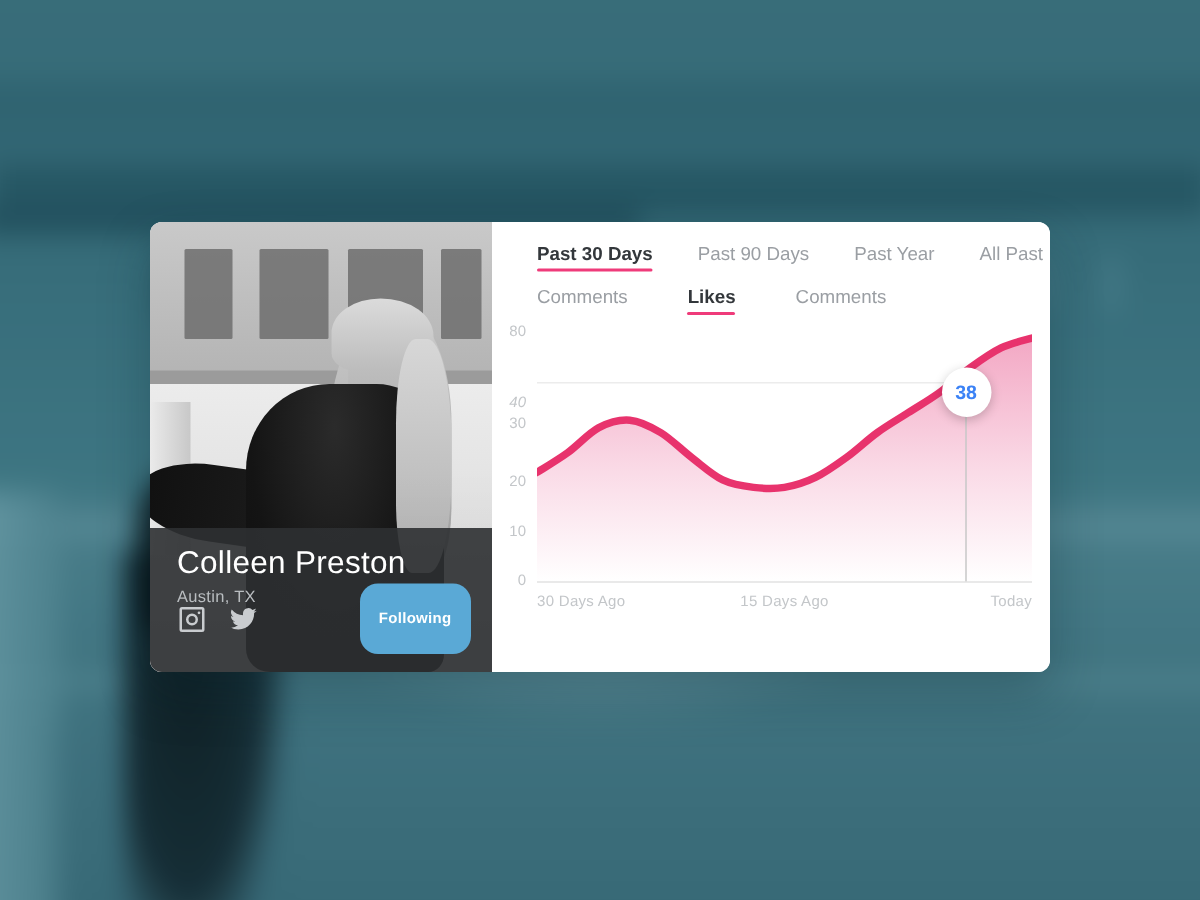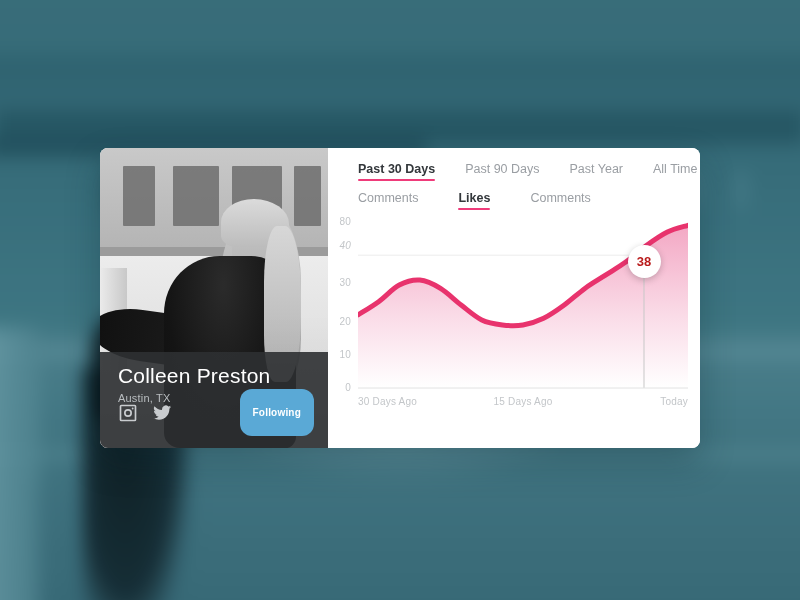--- a/index.html
+++ b/index.html
@@ -243,21 +243,21 @@
     white-space: nowrap;
   }
   .ylab { text-align: right; width: 20px; }
   #tooltip {
     position: absolute;
     width: 33px; height: 33px;
     border-radius: 50%;
     background: #ffffff;
     box-shadow: 0 2px 7px rgba(0,0,0,0.22);
     display: flex; align-items: center; justify-content: center;
-    font-size: 13px; font-weight: bold; color: #b91c1c;
+    font-size: 13px; font-weight: bold; color: #3b82f6;
     cursor: pointer;
   }
 </style>
 </head>
 <body>
 
 <div id="stage">
 
   <div id="bg">
     <div class="sky"></div>
@@ -325,21 +325,21 @@
         </div>
       </div>
     </div>
 
     <div id="stats">
 
       <div class="tabrow r1">
         <div class="tab active">Past 30 Days</div>
         <div class="tab">Past 90 Days</div>
         <div class="tab">Past Year</div>
-        <div class="tab">All Time</div>
+        <div class="tab">All Past</div>
       </div>
 
       <div class="tabrow r2">
         <div class="tab">Comments</div>
         <div class="tab active">Likes</div>
         <div class="tab">Comments</div>
       </div>
 
       <div id="chart-wrap">
         <svg id="chart-svg" width="330" height="200" viewBox="0 0 330 200">
@@ -353,21 +353,21 @@
           <g id="grid">
               <line x1="0" x2="330" y1="45.19999999999999" y2="45.19999999999999" stroke="#ececec" stroke-width="1"></line>
             </g>
           <path id="area-path" fill="url(#areaFill)" d="M 0 104.96 C 3.4375 102.74666666666666 13.75 96.66 20.625 91.67999999999999 C 27.5 86.69999999999999 34.375 78.67666666666666 41.25 75.08 C 48.125 71.48333333333333 55 69.54666666666665 61.875 70.1 C 68.75 70.65333333333334 75.625 74.25 82.5 78.4 C 89.375 82.55000000000001 96.25 89.74333333333334 103.125 95 C 110 100.25666666666666 116.875 106.62 123.75 109.94 C 130.625 113.25999999999999 137.5 114.09 144.375 114.92 C 151.25 115.75 158.125 116.02666666666667 165 114.92 C 171.875 113.81333333333333 178.75 111.6 185.625 108.28 C 192.5 104.96000000000001 199.375 99.98 206.25 95 C 213.125 90.02 220 83.38000000000001 226.875 78.4 C 233.75 73.42 240.625 69.54666666666665 247.5 65.11999999999999 C 254.375 60.69333333333332 261.25 56.82 268.125 51.84 C 275 46.86000000000001 281.875 40.220000000000006 288.75 35.24000000000001 C 295.625 30.26000000000001 302.5 25.280000000000012 309.375 21.960000000000008 C 316.25 18.640000000000004 326.5625 16.426666666666662 330 15.319999999999993 L 330 178 L 0 178 Z"></path>
           <path id="line-path" fill="none" stroke-width="5" stroke-linecap="round" stroke-linejoin="round" d="M 0 104.96 C 3.4375 102.74666666666666 13.75 96.66 20.625 91.67999999999999 C 27.5 86.69999999999999 34.375 78.67666666666666 41.25 75.08 C 48.125 71.48333333333333 55 69.54666666666665 61.875 70.1 C 68.75 70.65333333333334 75.625 74.25 82.5 78.4 C 89.375 82.55000000000001 96.25 89.74333333333334 103.125 95 C 110 100.25666666666666 116.875 106.62 123.75 109.94 C 130.625 113.25999999999999 137.5 114.09 144.375 114.92 C 151.25 115.75 158.125 116.02666666666667 165 114.92 C 171.875 113.81333333333333 178.75 111.6 185.625 108.28 C 192.5 104.96000000000001 199.375 99.98 206.25 95 C 213.125 90.02 220 83.38000000000001 226.875 78.4 C 233.75 73.42 240.625 69.54666666666665 247.5 65.11999999999999 C 254.375 60.69333333333332 261.25 56.82 268.125 51.84 C 275 46.86000000000001 281.875 40.220000000000006 288.75 35.24000000000001 C 295.625 30.26000000000001 302.5 25.280000000000012 309.375 21.960000000000008 C 316.25 18.640000000000004 326.5625 16.426666666666662 330 15.319999999999993" stroke="#e8336d"></path>
           <line id="marker-line" stroke="#c7c7c7" stroke-width="1" x1="286" x2="286" y1="51.84" y2="178"></line>
           <line id="axis-line" stroke="#e2e2e2" stroke-width="1" x1="0" x2="330" y1="178" y2="178"></line>
         </svg>
         <div id="ylabels">
             <div class="ylab" style="left: -27px; top: 6px;">80</div>
-            <div class="ylab" style="left: -27px; top: 30px; font-style: italic;">40</div>
+            <div class="ylab" style="left: -27px; top: 53px; font-style: italic;">40</div>
             <div class="ylab" style="left: -27px; top: 67px;">30</div>
             <div class="ylab" style="left: -27px; top: 105.6px;">20</div>
             <div class="ylab" style="left: -27px; top: 138.8px;">10</div>
             <div class="ylab" style="left: -27px; top: 172px;">0</div>
           </div>
         <div id="xlabels">
             <div class="xlab" style="top: 186px; left: 0px;">30 Days Ago</div>
             <div class="xlab" style="top: 186px; left: 50%; transform: translateX(-50%);">15 Days Ago</div>
             <div class="xlab" style="top: 186px; right: 0px;">Today</div>
           </div>

